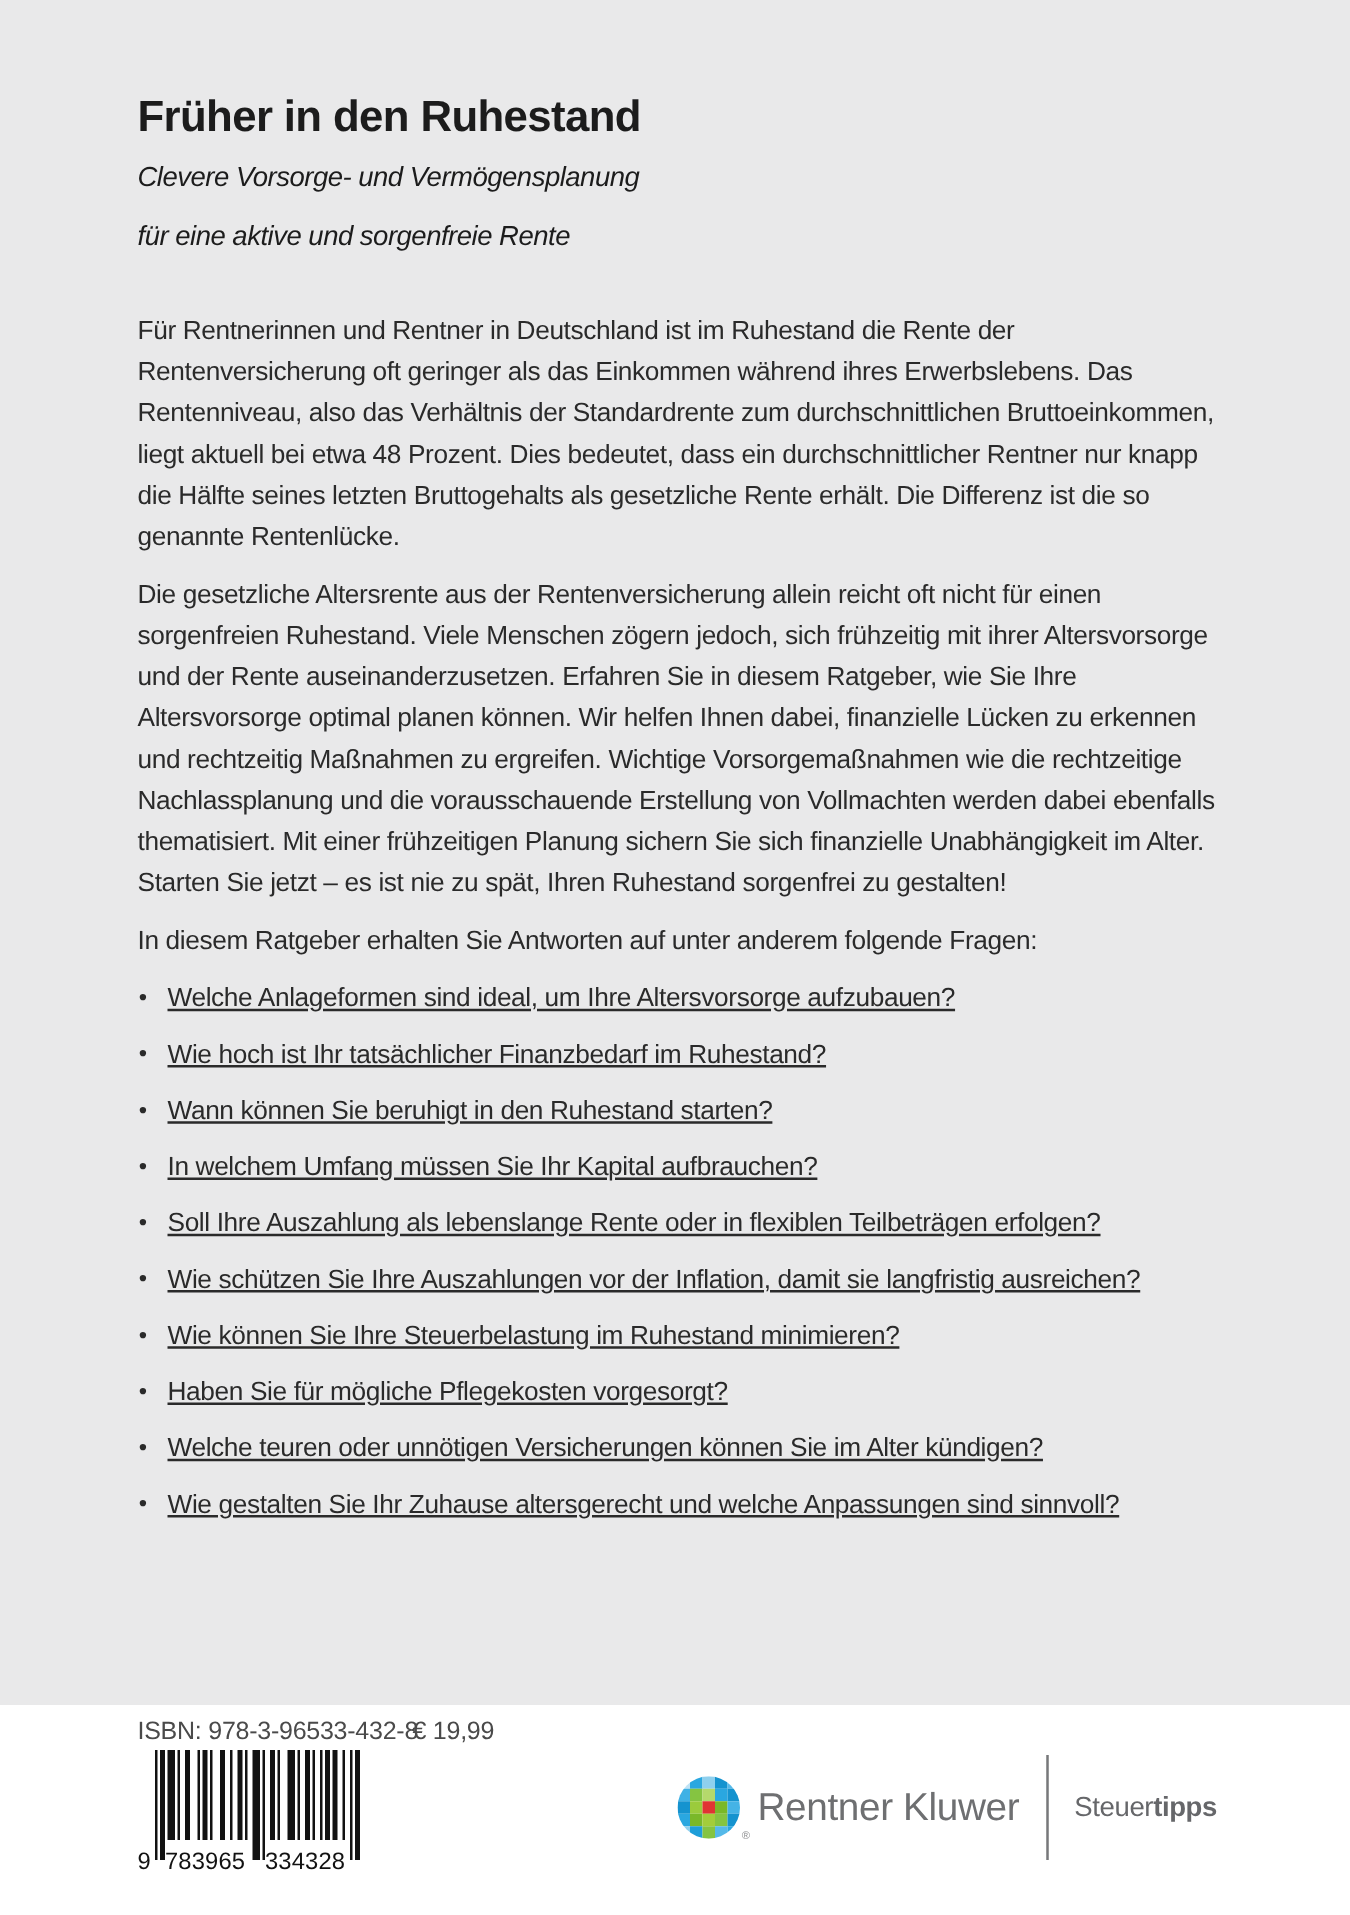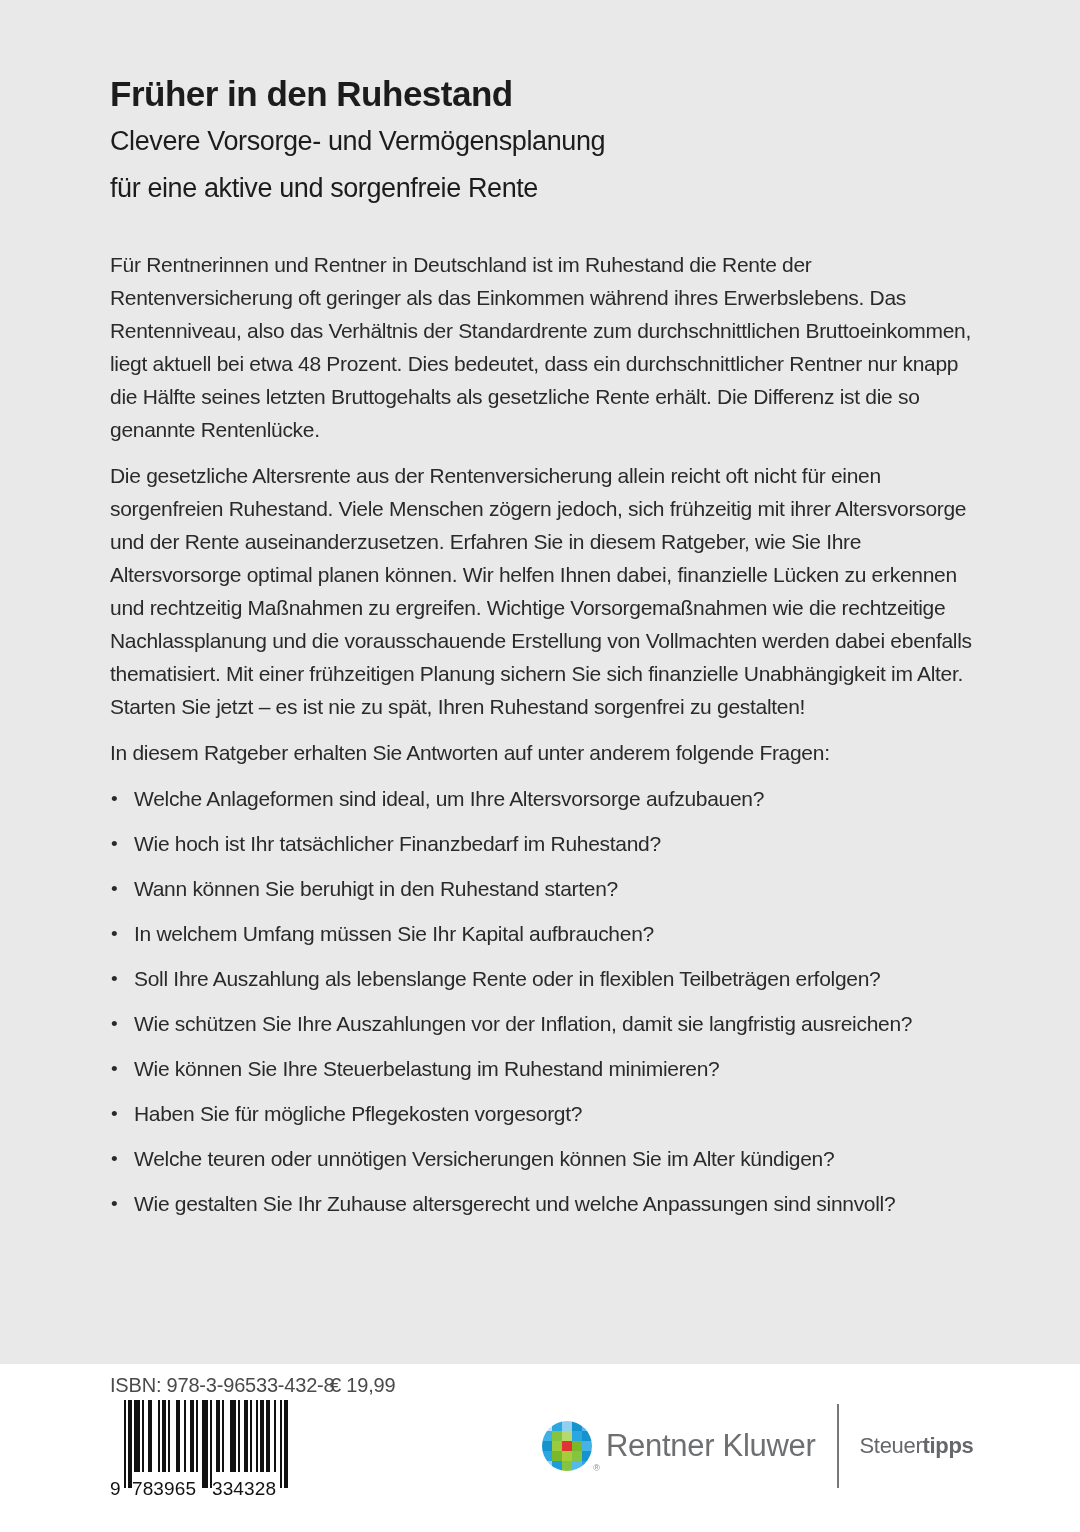--- a/index.html
+++ b/index.html
@@ -14,34 +14,34 @@
     background:var(--page-bg); overflow:hidden;
   }
   .content{
     position:absolute; left:110px; top:72px; width:868px; color:var(--text);
   }
   .title{
     font-size:35px; font-weight:700; color:var(--heading);
     letter-spacing:-0.5px; line-height:44px; margin:0;
   }
   .subtitle-line{
-    font-size:27px; font-weight:400; color:var(--heading);
-    letter-spacing:-0.4px; line-height:47px;
+    font-size:22px; font-weight:400; color:var(--heading);
+    letter-spacing:-0.4px; line-height:47px;font-style:italic;
   }
   .subtitle{margin:2px 0 36px 0;}
   .body-copy p{
     font-size:21px; line-height:33px; letter-spacing:-0.3px;
     margin:0 0 13px 0; color:var(--text); text-align:left;
   }
   ul.questions{
     list-style:none; margin:6px 0 0 0; padding:0;
   }
   ul.questions li{
     position:relative; padding-left:24px; margin-bottom:12px;
-    font-size:21px; line-height:33px; letter-spacing:-0.3px; color:var(--text);
+    font-size:21px; line-height:33px; letter-spacing:-0.3px; color:var(--text);text-decoration:underline;
   }
   ul.questions li::before{
     content:"\2022"; position:absolute; left:1px; top:0;
     font-size:19px; color:var(--text);
   }
   .footer{
     position:absolute; left:0; top:1364px; width:1080px; height:168px;
     background:var(--footer-bg);
     padding-left:28px;
   }

